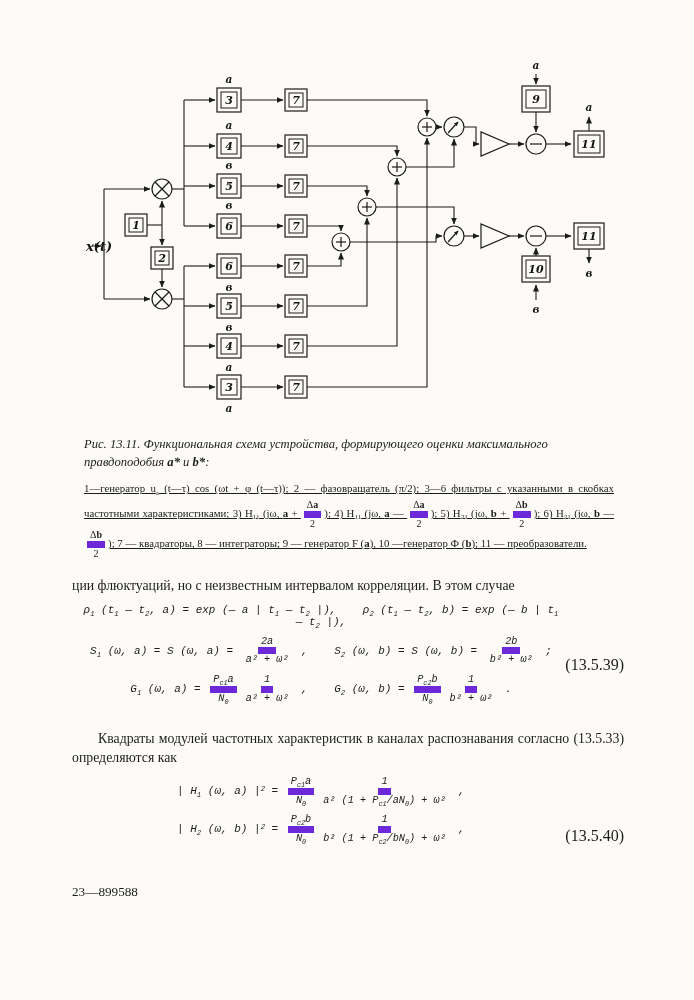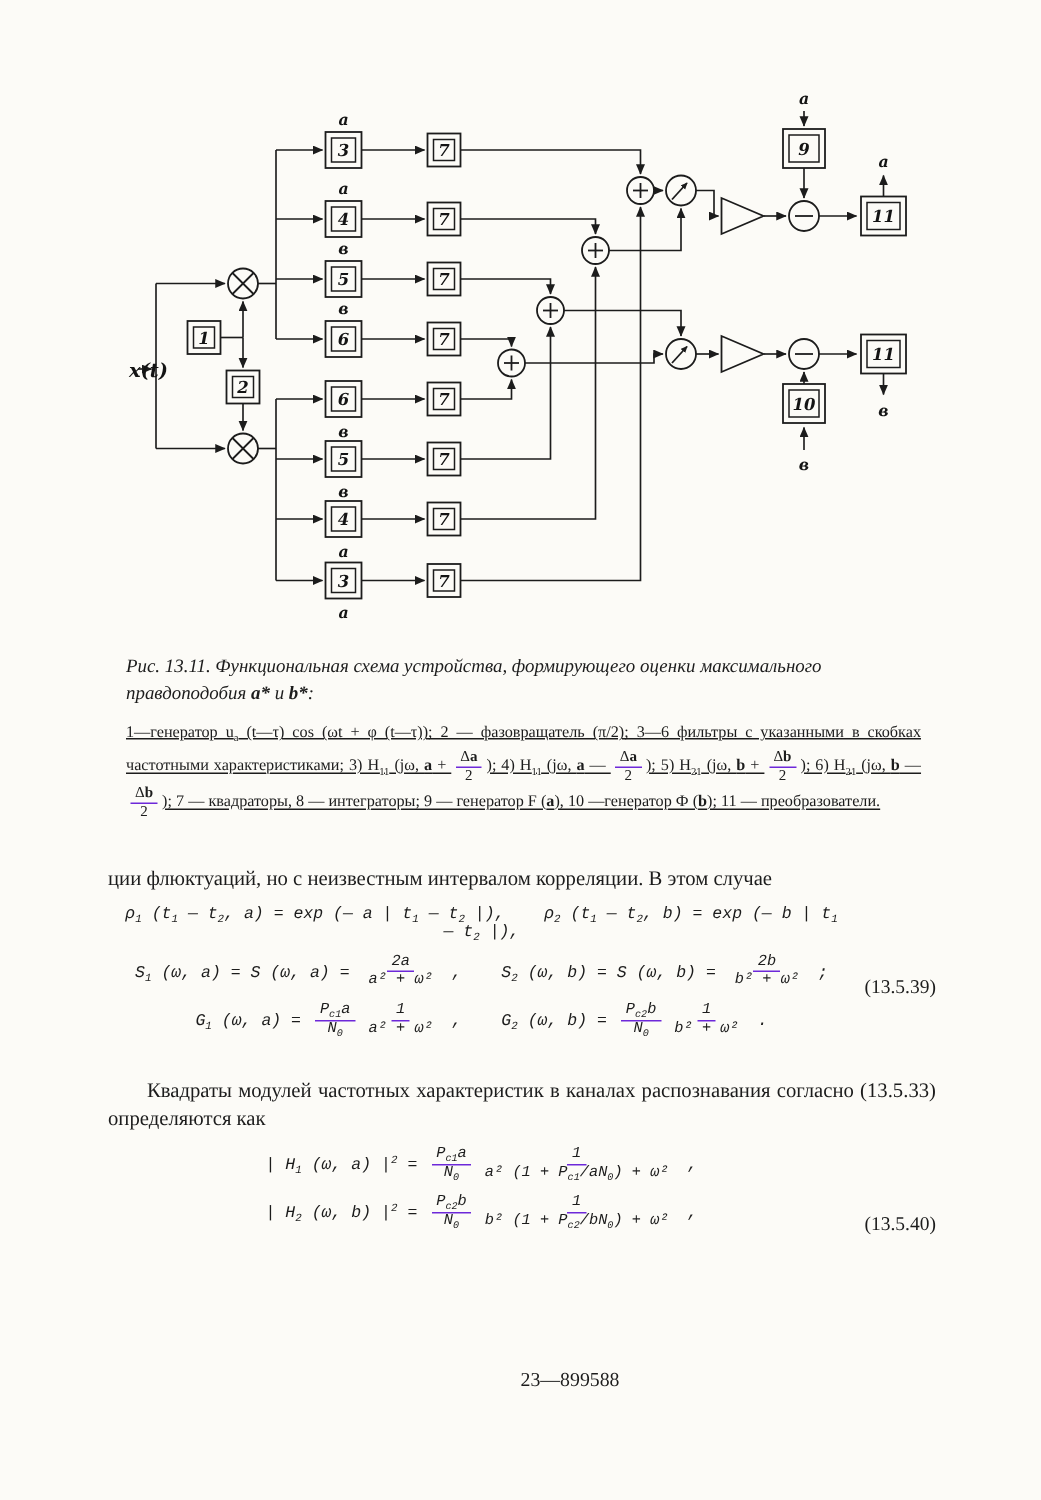--- a/index.html
+++ b/index.html
@@ -11,30 +11,30 @@
   .lt{font-family:"DejaVu Serif",serif;font-style:italic;font-weight:bold;font-size:10.5px;fill:#141414;text-anchor:middle;}
   .xt{font-family:"DejaVu Serif",serif;font-style:italic;font-weight:bold;font-size:13px;fill:#141414;}
   .caption{position:absolute;left:84px;top:436px;width:530px;}
   .cap-title{font-size:12.6px;line-height:1.4;margin:0 0 7px 0;font-style:italic;}
   .cap-legend{font-size:10.8px;line-height:1.95;text-align:justify;margin:0;text-decoration:underline;}
   .body-text{position:absolute;left:72px;top:576px;width:552px;}
   .para{font-size:13.8px;line-height:1.42;text-align:justify;margin:0;}
   .indent{text-indent:26px;margin-top:24px;}
   .eq-group{position:relative;margin:8px 0 4px 0;padding:0 64px 0 10px;}
   .eq-line{font-family:Liberation Mono, monospace;font-style:italic;font-size:11px;text-align:center;margin:8px 0;}
-  .eq-label{position:absolute;right:0;font-size:13px;font-style:normal;text-align:right;}
+  .eq-label{position:absolute;right:0;font-size:16px;font-style:normal;text-align:right;}
   .lbl-mid{top:52%;}
   .lbl-low{top:60%;margin-top:10px;}
   .frac{display:inline-flex;flex-direction:column;align-items:center;vertical-align:middle;margin:0 3px;line-height:1.15;font-size:93%;}
-  .fnum{border-bottom:1px solid #6d28d9;padding:0 3px;}
+  .fnum{border-bottom:7px solid #6d28d9;padding:0 3px;}
   .fden{padding:0 3px;text-align:center;}
   .tk-b{font-weight:700;}
   .tk-sub{font-size:66%;vertical-align:-0.4em;line-height:0;}
   .tk-sup{font-size:66%;vertical-align:0.5em;line-height:0;}
-  .footer{position:absolute;left:72px;top:912px;width:552px;display:flex;justify-content:center;font-size:13.2px;margin-left:32px;}
+  .footer{position:absolute;left:72px;top:884px;width:552px;display:flex;justify-content:flex-start;font-size:13.2px;}
 </style>
 </head>
 <body>
 
 <div class="page">
 
   <div class="figure">
     <svg width="560" height="378" viewBox="0 0 560 378">
       <defs>
         <marker id="arr" markerWidth="8" markerHeight="8" refX="6.5" refY="3" orient="auto" markerUnits="userSpaceOnUse">

